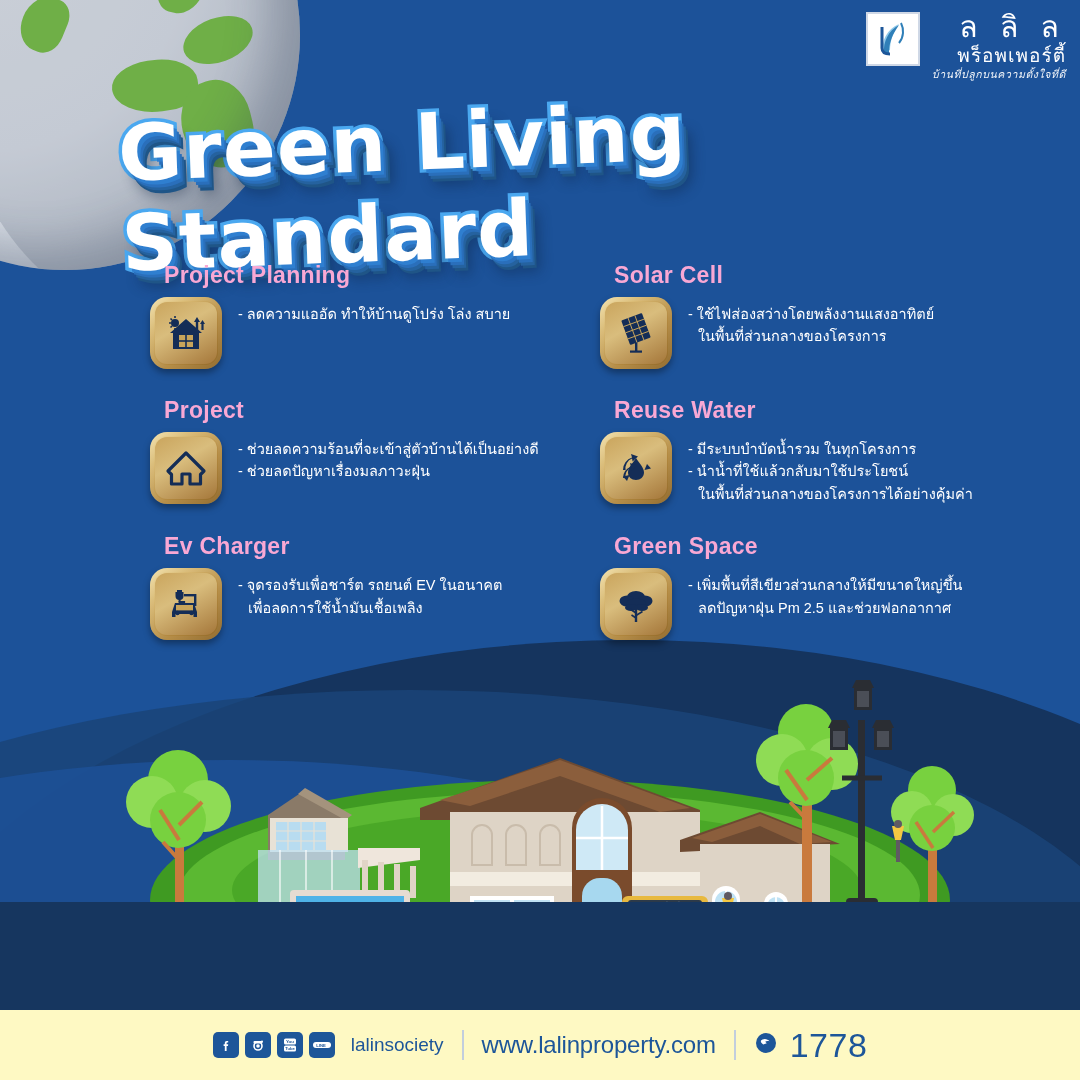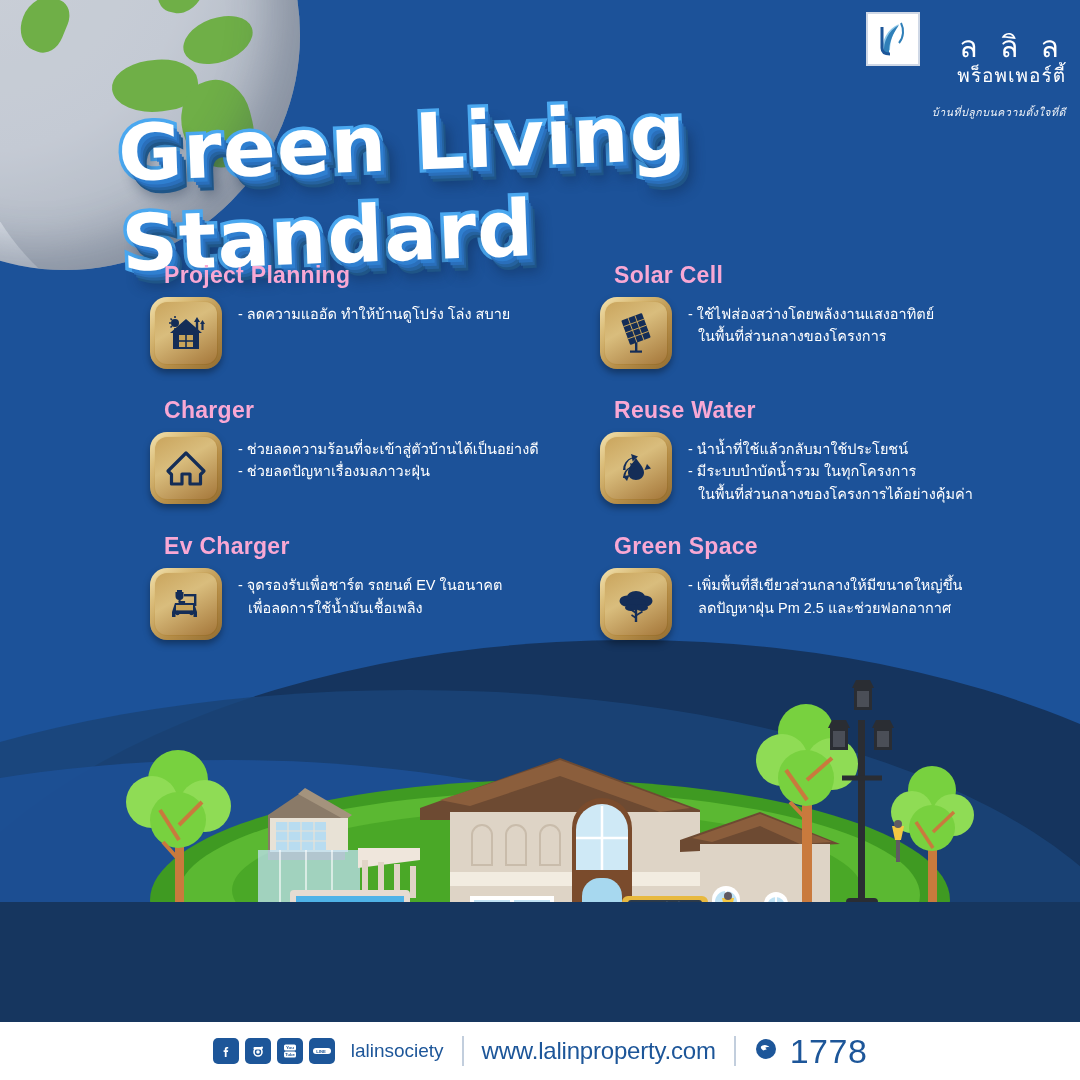--- a/index.html
+++ b/index.html
@@ -54,23 +54,23 @@
   }
 
   
   .logo{position:absolute;right:14px;top:12px;display:flex;align-items:flex-start;}
   .logo-mark{
     width:54px;height:54px;background:#fff;border:2px solid #cfd8e6;
     display:flex;align-items:center;justify-content:center;
   }
   .logo-mark svg{display:block;}
   .logo-text{margin-left:12px;color:#fff;line-height:1;text-align:right;}
-  .logo-l1{font-size:30px;letter-spacing:7px;font-weight:400;margin-top:20px;}
+  .logo-l1{font-size:30px;letter-spacing:7px;font-weight:400;}
   .logo-l2{font-size:19px;letter-spacing:1px;margin-top:4px;}
-  .logo-l3{font-size:10.5px;letter-spacing:.6px;margin-top:22px;font-style:italic;opacity:.95;}
+  .logo-l3{font-size:10.5px;letter-spacing:.6px;margin-top:4px;font-style:italic;opacity:.95;}
 
   
   .title{
     position:absolute;left:118px;top:92px;width:880px;height:90px;
     transform:rotate(-2.2deg);
   }
   .title span{
     display:block;font-size:78px;font-weight:700;letter-spacing:1px;
     font-family:"DejaVu Sans","Liberation Sans",sans-serif;
     color:#ffffff;
@@ -119,21 +119,21 @@
     position:absolute;left:178px;top:132px;width:742px;height:206px;
     background:#5bb832;border-radius:50%;
   }
   .lawn3{
     position:absolute;left:232px;top:150px;width:630px;height:160px;
     background:#4aa827;border-radius:50%;
   }
 
   
   .footer{
-    position:absolute;left:0;bottom:0;width:1080px;height:58px;background:#ffffff;
+    position:absolute;left:0;bottom:0;width:1080px;height:70px;background:#fef9c3;
     display:flex;align-items:center;justify-content:center;gap:0;
   }
   .sicons{display:flex;align-items:center;gap:6px;}
   .sic{
     width:26px;height:26px;border-radius:5px;background:#1d5699;
     display:flex;align-items:center;justify-content:center;color:#fff;
     font-size:12px;font-weight:700;
   }
   .handle{margin-left:10px;color:#1d5699;font-size:19px;font-weight:400;}
   .divider{width:2px;height:30px;background:#c2cedd;margin:0 18px;}
@@ -239,21 +239,21 @@
             <div>- ใช้ไฟส่องสว่างโดยพลังงานแสงอาทิตย์</div>
             <div class="indent">ในพื้นที่ส่วนกลางของโครงการ</div>
           </div>
         </div>
       </div>
     </div>
 
     <div class="frow">
 
       <div class="fcol fblock">
-        <div class="fhead">Charger</div>
+        <div class="fhead">Project</div>
         <div class="fbody">
           <div class="tile">
             <svg width="44" height="44" viewBox="0 0 44 44">
               <path d="M22 7 L40 25 L36.5 28.5 L36.5 38 L26 38 L26 28 L18 28 L18 38 L7.5 38 L7.5 28.5 L4 25 Z" fill="none" stroke="#142d57" stroke-width="3.2" stroke-linejoin="round"></path>
             </svg>
           </div>
           <div class="ftext">
             <div>- ช่วยลดความร้อนที่จะเข้าสู่ตัวบ้านได้เป็นอย่างดี</div>
             <div>- ช่วยลดปัญหาเรื่องมลภาวะฝุ่น</div>
           </div>
@@ -268,22 +268,22 @@
               <g fill="#142d57">
                 <path d="M22 12 C26 18 30 22 30 26.5 C30 31 26.4 34 22 34 C17.6 34 14 31 14 26.5 C14 22 18 18 22 12 Z"></path>
                 <path d="M9 24 A13 13 0 0 1 18 11.5 L17 8 L24 10.5 L18.6 15.6 L18 12.6 A10.4 10.4 0 0 0 11.6 24 Z"></path>
                 <path d="M35 22 A13 13 0 0 1 27 33.5 L28 37 L21 34.6 L26.2 29.4 L27 32.4 A10.4 10.4 0 0 0 32.4 22 Z" transform="rotate(180 22 27)"></path>
                 <path d="M33 18 L37 22.5 L30.5 24 Z"></path>
                 <path d="M13 35 L9 30.5 L15.5 29 Z"></path>
               </g>
             </svg>
           </div>
           <div class="ftext">
+            <div>- มีระบบบำบัดน้ำรวม ในทุกโครงการ</div>
             <div>- นำน้ำที่ใช้แล้วกลับมาใช้ประโยชน์</div>
-            <div>- มีระบบบำบัดน้ำรวม ในทุกโครงการ</div>
             <div class="indent">ในพื้นที่ส่วนกลางของโครงการได้อย่างคุ้มค่า</div>
           </div>
         </div>
       </div>
     </div>
 
     <div class="frow">
 
       <div class="fcol fblock">
         <div class="fhead">Ev Charger</div>

